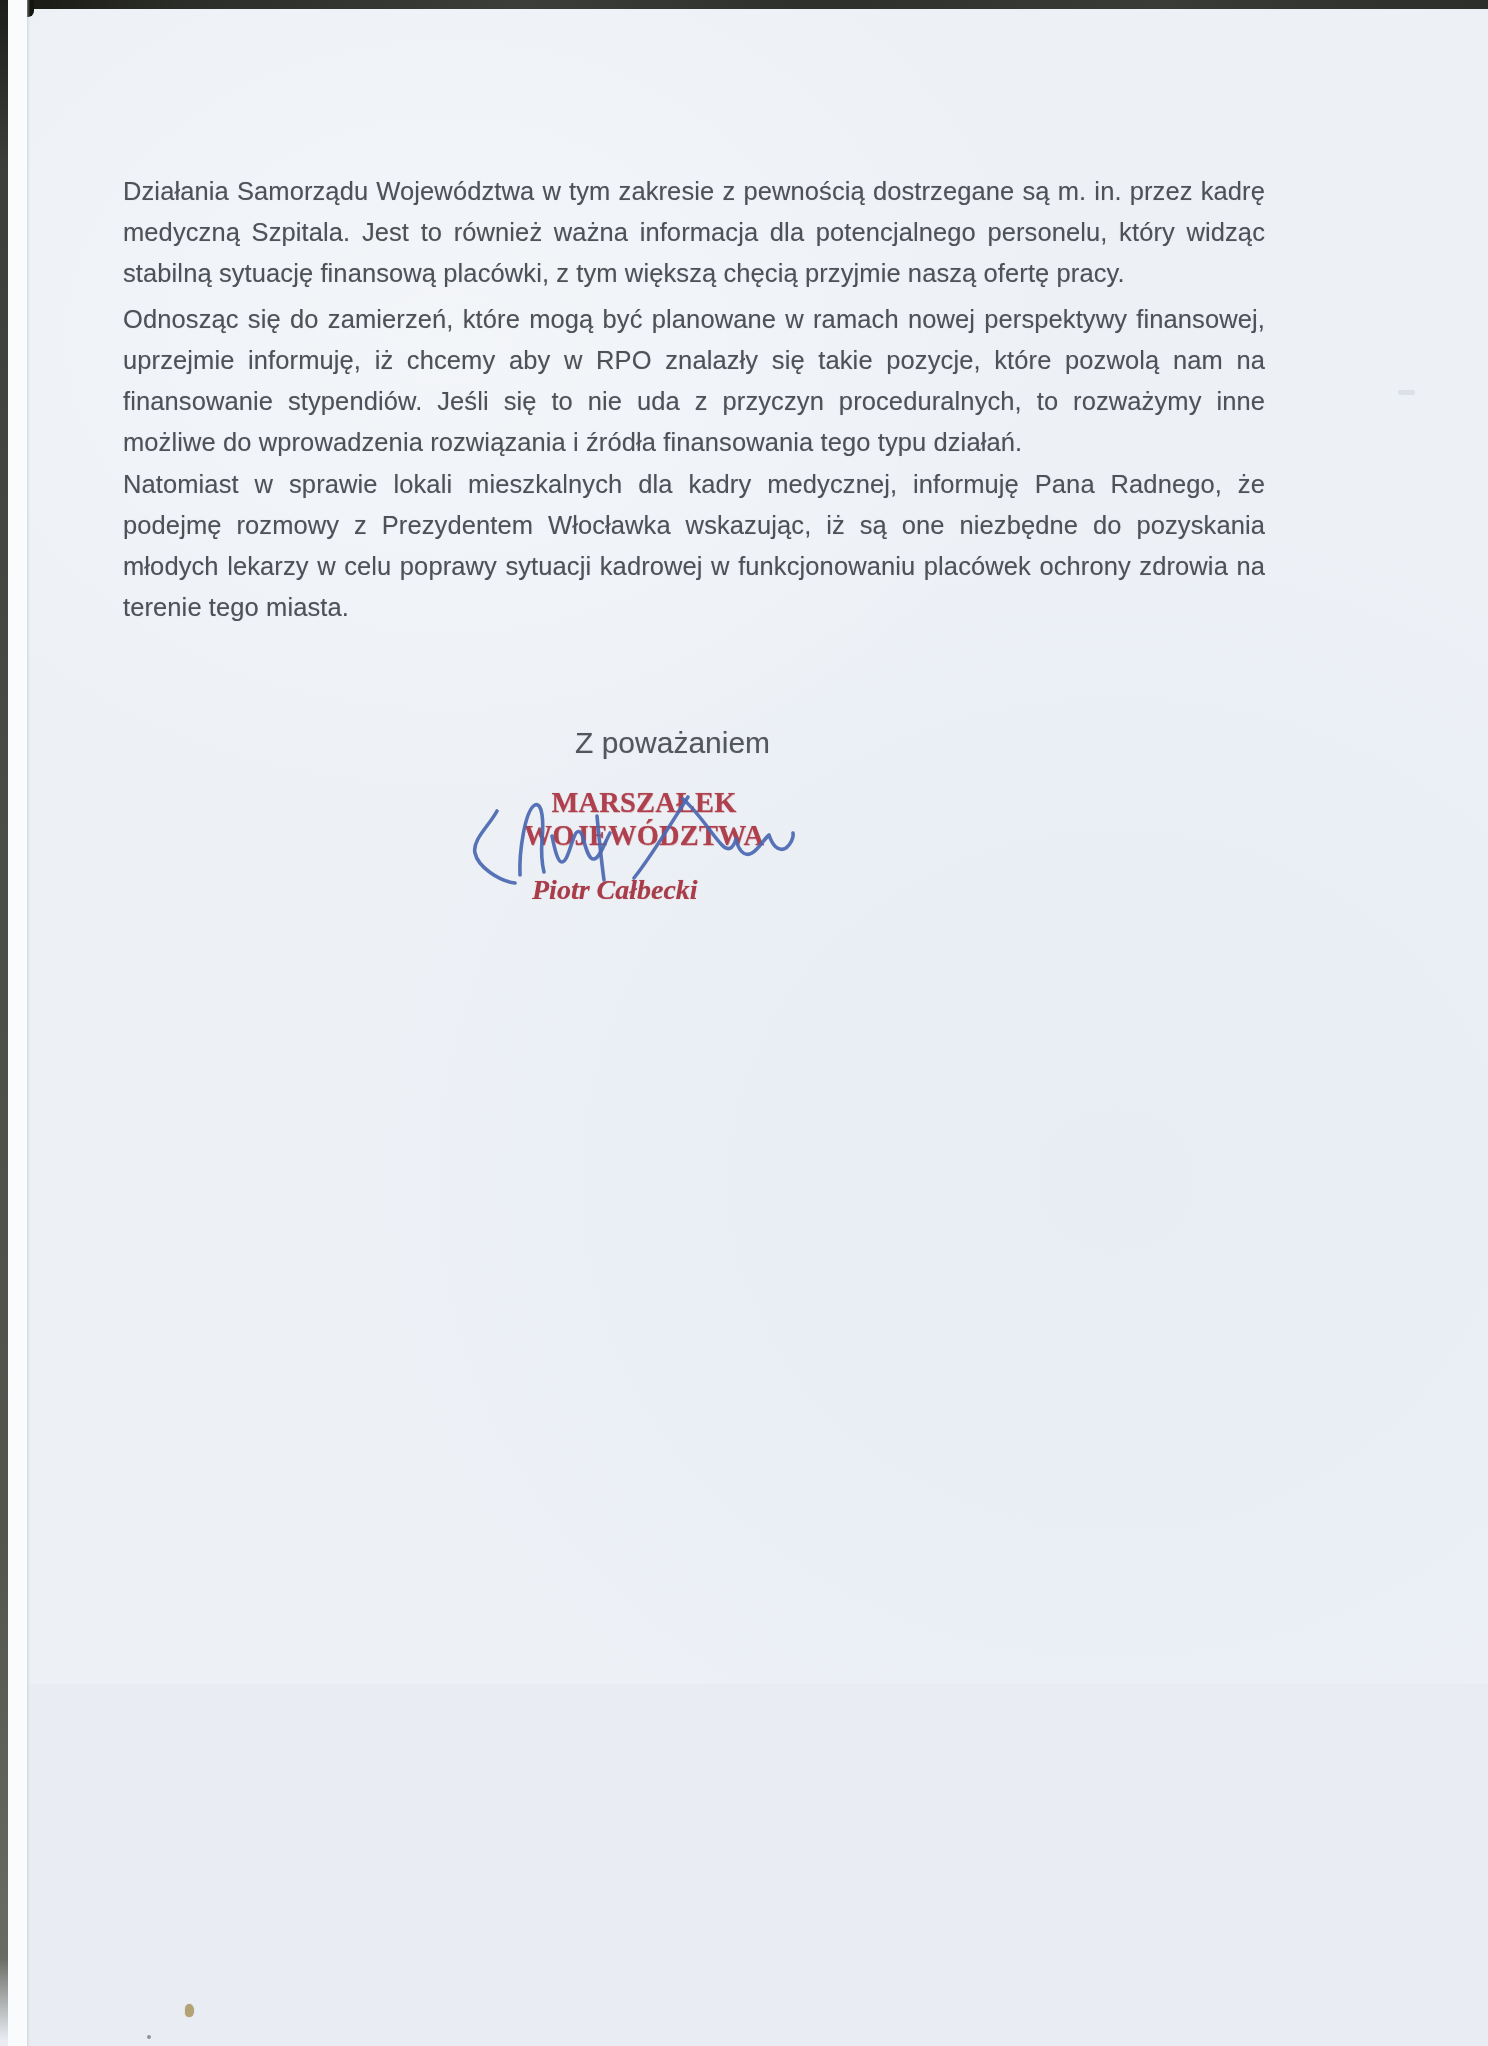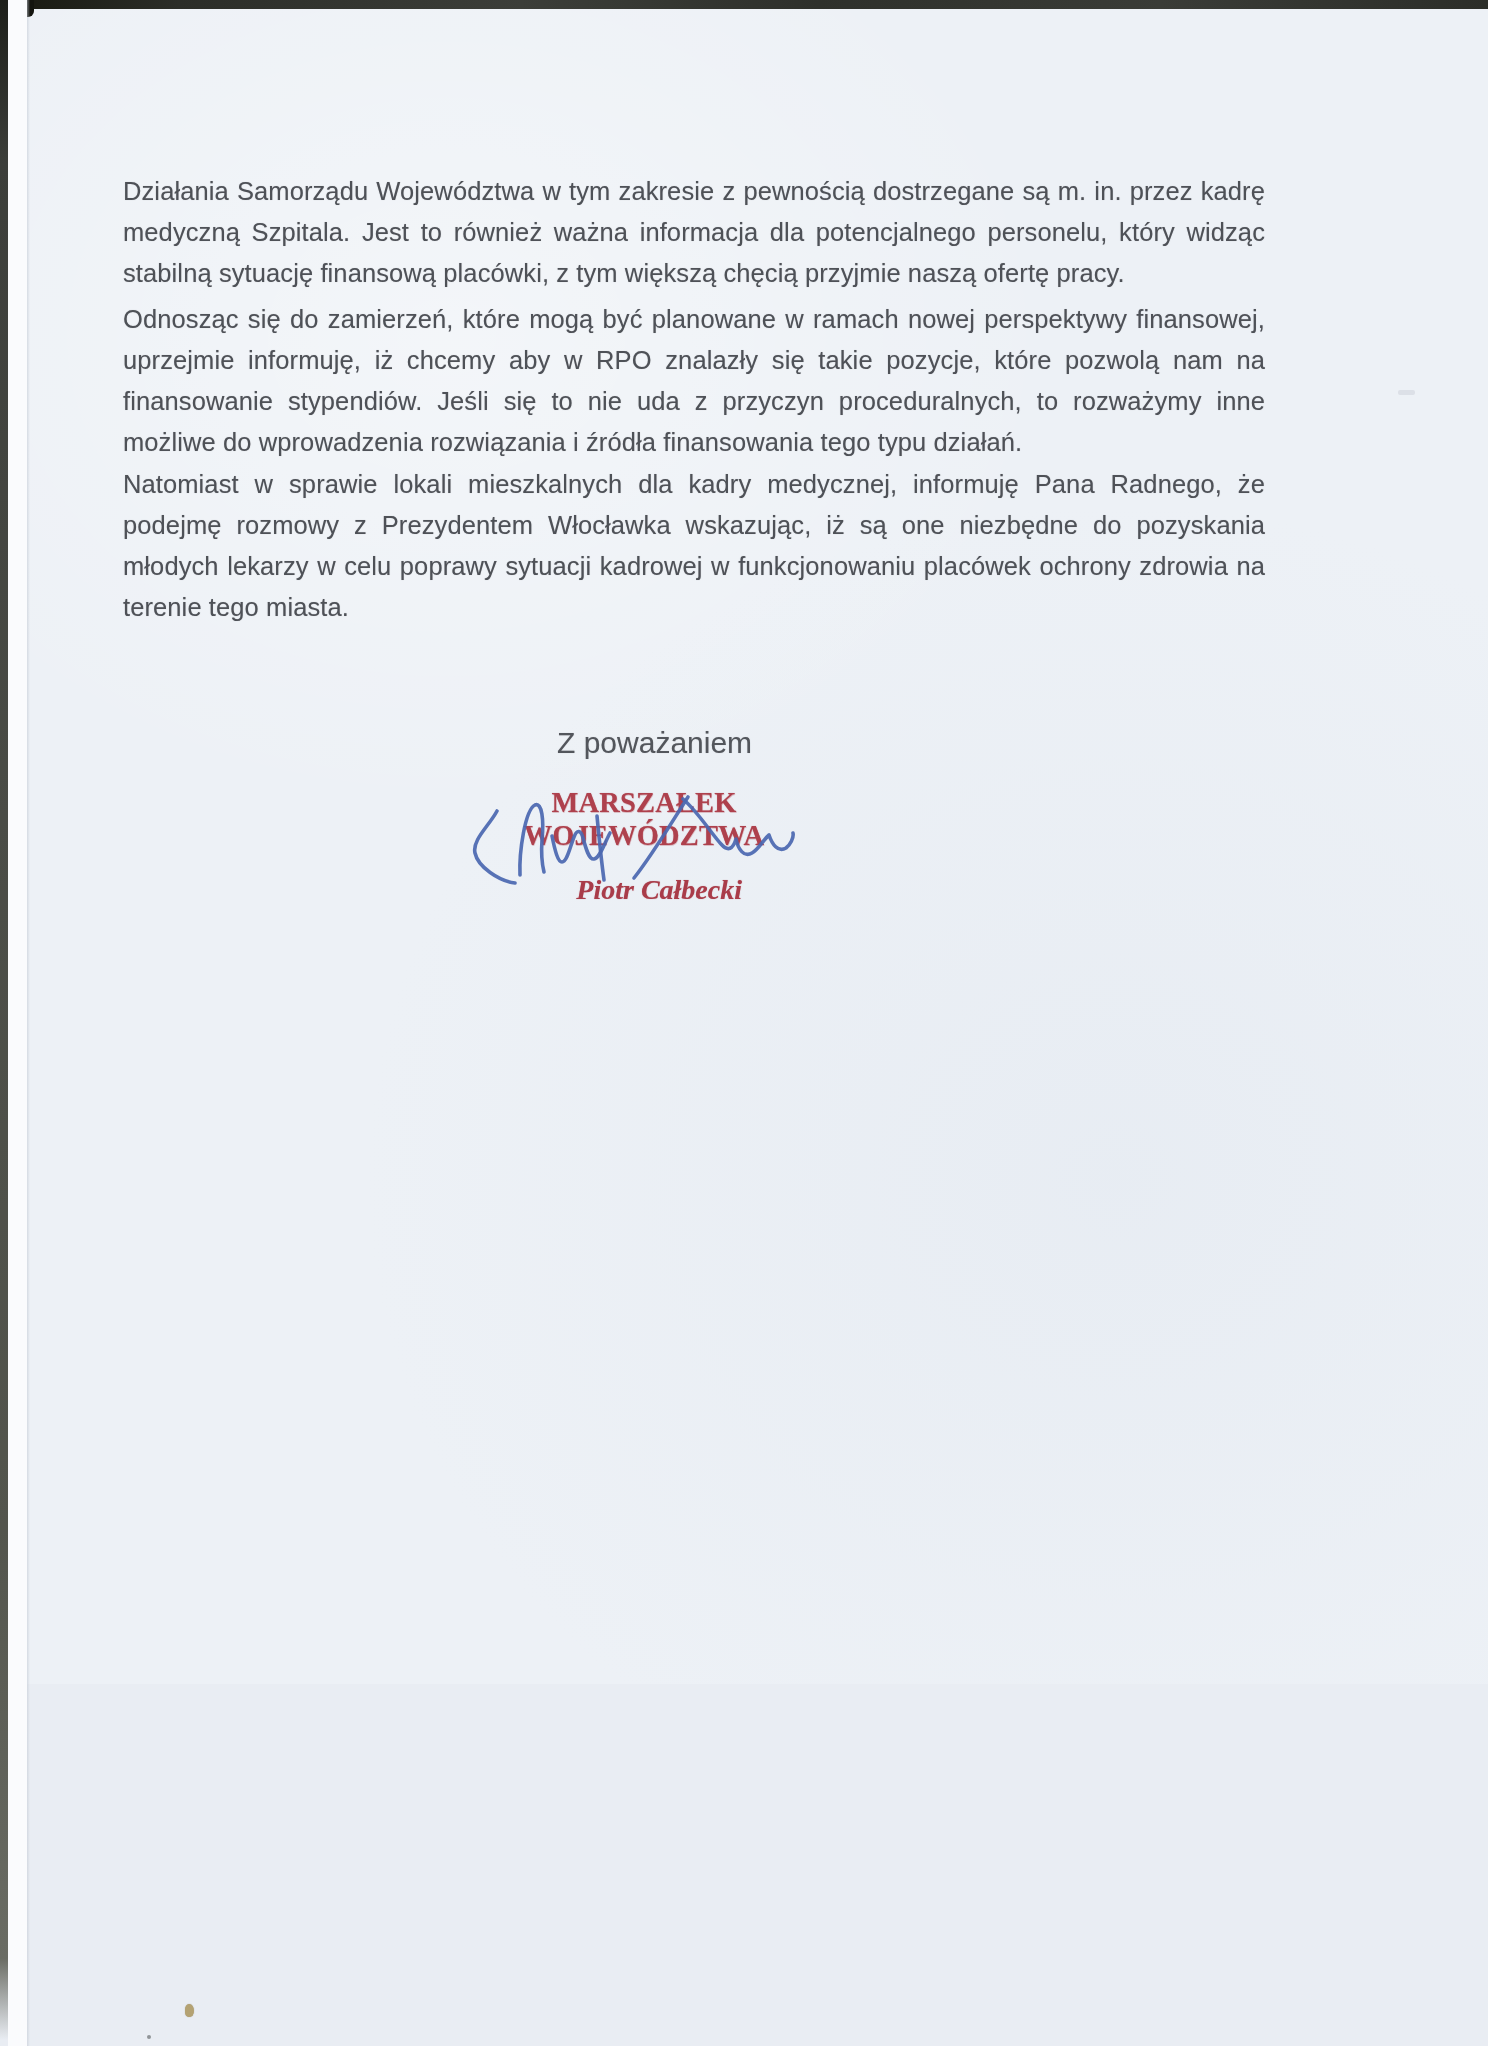--- a/index.html
+++ b/index.html
@@ -59,21 +59,21 @@
     position:absolute;left:0;width:1142px;margin:0;
     font-size:25.5px;line-height:41px;
     text-align:justify;
     letter-spacing:0.1px;
     text-shadow:0 0 1px rgba(78,81,87,0.30);
   }
   .p1{top:171px;}
   .p2{top:299px;}
   .p3{top:464px;}
   .closing{
-    position:absolute;left:557px;top:726px;width:260px;
+    position:absolute;left:575px;top:726px;width:260px;
     font-size:30px;color:#53565c;
     text-shadow:0 0 1px rgba(83,86,92,0.3);
   }
   
   .signer-title{
     position:absolute;left:448px;top:786px;width:392px;
     font-family:"Liberation Serif", serif;
     font-weight:bold;font-size:29px;letter-spacing:0.2px;
     color:#ae414d;text-align:center;
     transform:scaleX(0.98);
@@ -83,21 +83,21 @@
     position:absolute;left:462px;top:792px;width:344px;height:102px;
   }
   .signature-svg path{
     fill:none;stroke:#4b68b0;stroke-width:3.6;
     stroke-linecap:round;stroke-linejoin:round;opacity:0.93;
   }
   .signer-name{
     position:absolute;left:532px;top:874px;width:210px;
     font-family:"Liberation Serif", serif;
     font-weight:bold;font-style:italic;font-size:28px;
-    color:#a93c49;text-align:right;
+    color:#a93c49;text-align:left;
     text-shadow:0 0 1px rgba(169,60,73,0.5);
   }
 </style>
 </head>
 <body>
 
 <div class="scan-page">
 
   <div class="edge-top"></div>
   <div class="edge-top-corner"></div>

